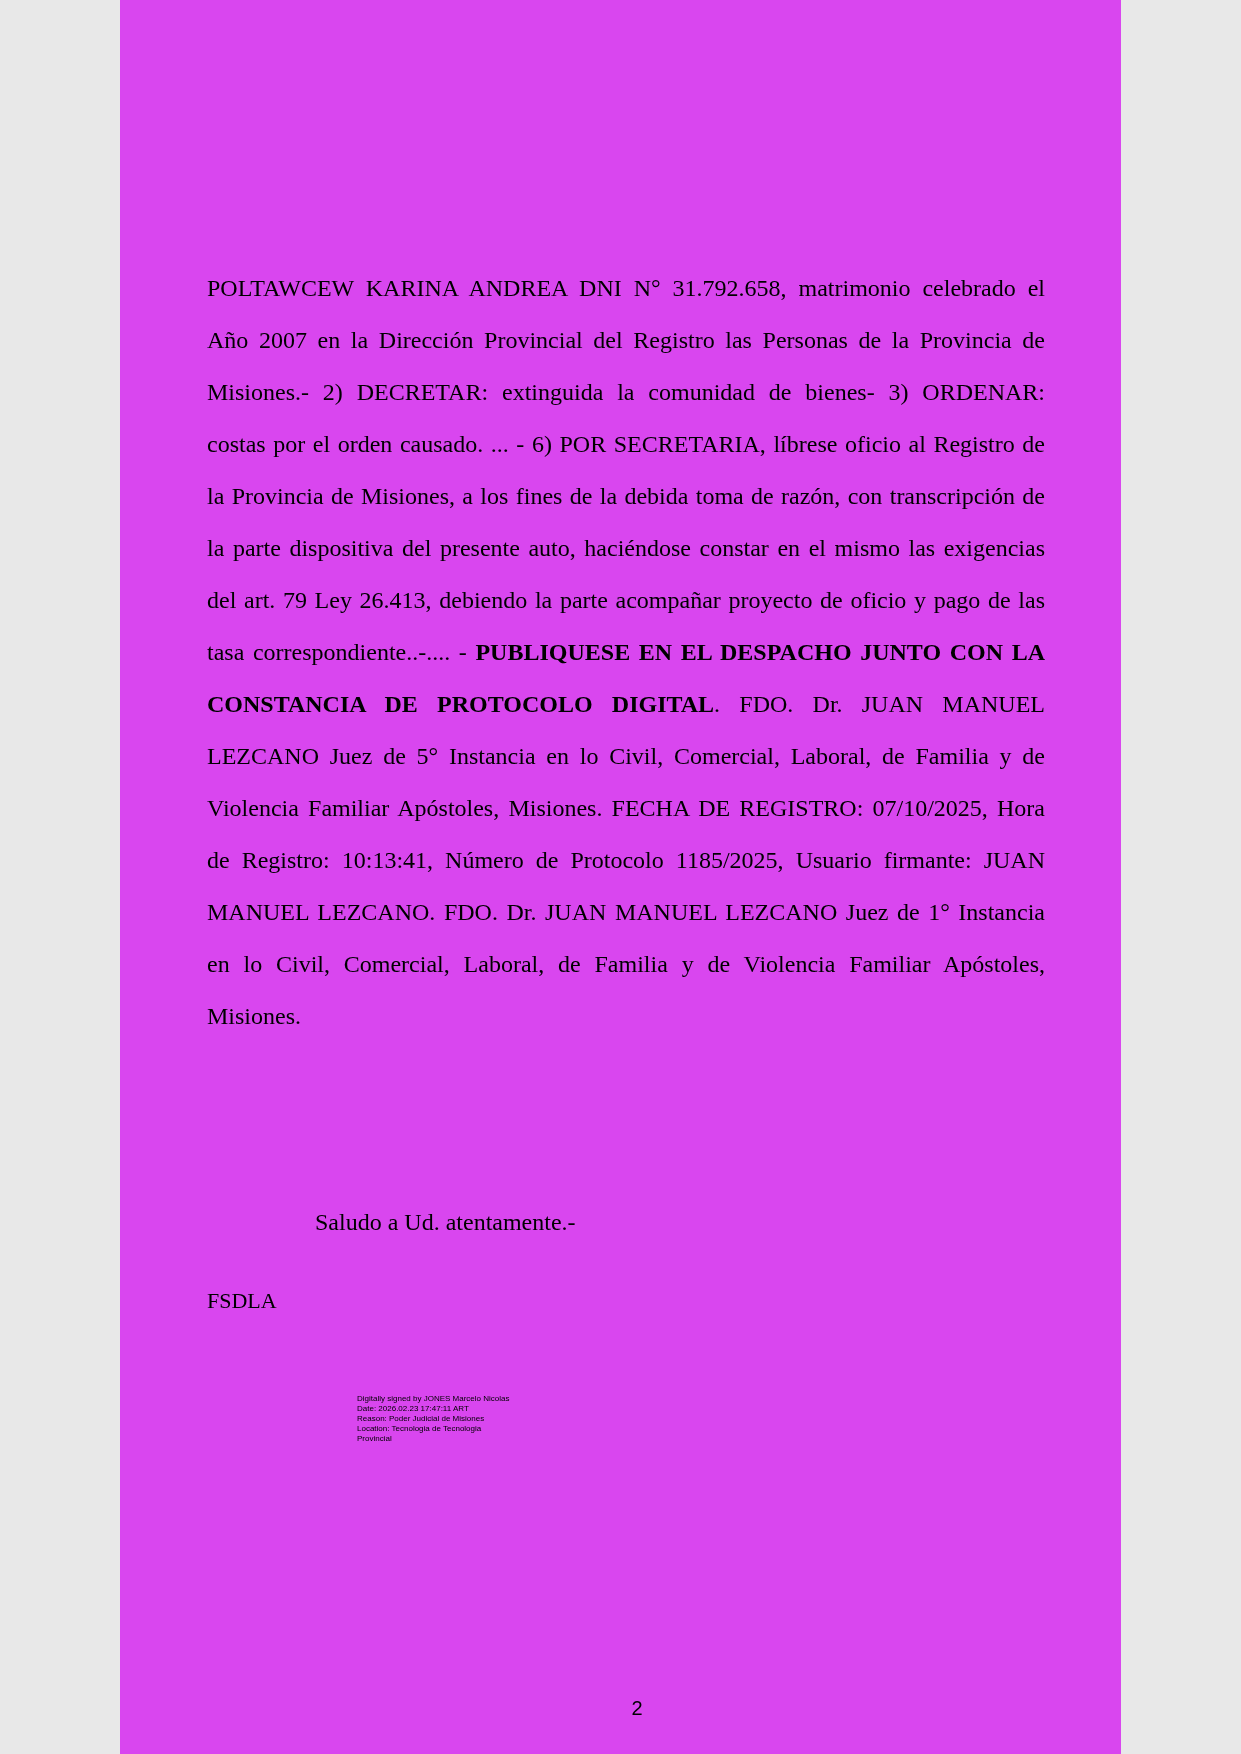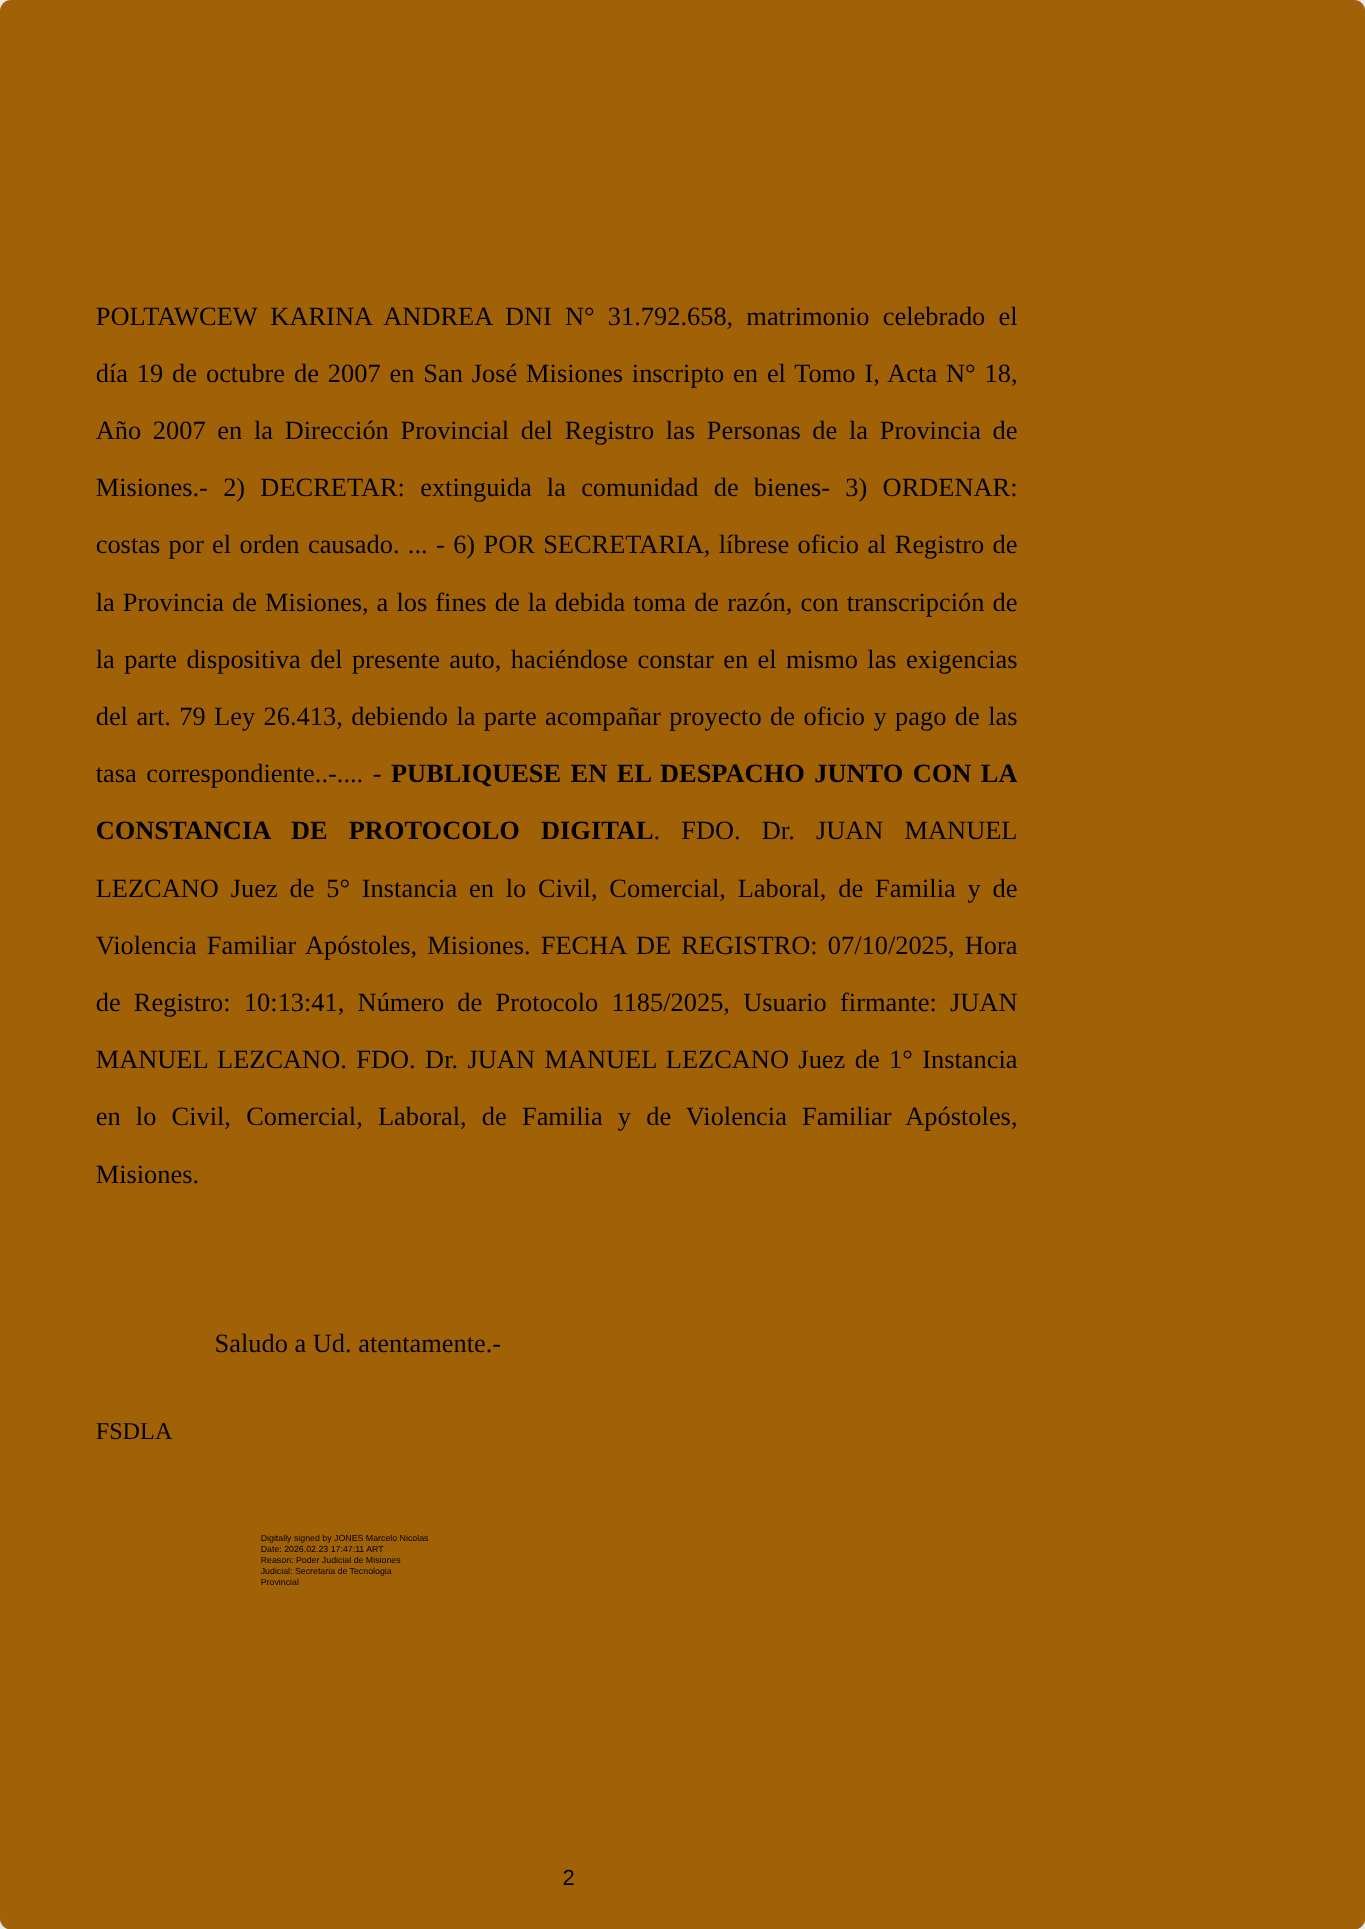--- a/index.html
+++ b/index.html
@@ -1,25 +1,24 @@
 <!DOCTYPE html>
 <html><head>
 <meta charset="utf-8">
 <style>
   html, body { margin: 0; padding: 0; background: #e8e8e8; }
   .page {
     position: relative;
-    width: 1241px;
+    width: 1001px;
     height: 1754px;
-    background: #a16207;
+    background: #d946ef;
     margin: 0 auto;
     font-family: "Liberation Serif", serif;
     color: #000000;
     overflow: hidden;
-    border-radius: 10px;
   }
   .body-text {
     position: absolute;
     left: 87px;
     top: 262px;
     width: 838px;
     font-size: 24px;
     line-height: 52px;
   }
   .line {
@@ -68,21 +67,20 @@
     line-height: 24px;
   }
 </style>
 </head>
 <body>
 
 <div class="page">
 
   <div class="body-text">
     <div class="line">POLTAWCEW KARINA ANDREA DNI N° 31.792.658, matrimonio celebrado el</div>
-    <div class="line">día 19 de octubre de 2007 en San José Misiones inscripto en el Tomo I, Acta N° 18,</div>
     <div class="line">Año 2007 en la Dirección Provincial del Registro las Personas de la Provincia de</div>
     <div class="line">Misiones.- 2) DECRETAR: extinguida la comunidad de bienes- 3) ORDENAR:</div>
     <div class="line">costas por el orden causado. ... - 6) POR SECRETARIA, líbrese oficio al Registro de</div>
     <div class="line">la Provincia de Misiones, a los fines de la debida toma de razón, con transcripción de</div>
     <div class="line">la parte dispositiva del presente auto, haciéndose constar en el mismo las exigencias</div>
     <div class="line">del art. 79 Ley 26.413, debiendo la parte acompañar proyecto de oficio y pago de las</div>
     <div class="line"><span>tasa correspondiente..-.... - </span><span class="bold">PUBLIQUESE EN EL DESPACHO JUNTO CON LA</span></div>
     <div class="line"><span class="bold">CONSTANCIA DE PROTOCOLO DIGITAL</span><span>. FDO. Dr. JUAN MANUEL</span></div>
     <div class="line">LEZCANO Juez de 5° Instancia en lo Civil, Comercial, Laboral, de Familia y de</div>
     <div class="line">Violencia Familiar Apóstoles, Misiones. FECHA DE REGISTRO: 07/10/2025, Hora</div>
@@ -93,19 +91,19 @@
   </div>
 
   <div class="closing-line">Saludo a Ud. atentamente.-</div>
 
   <div class="initials">FSDLA</div>
 
   <div class="digital-signature">
     <div>Digitally signed by JONES Marcelo Nicolas</div>
     <div>Date: 2026.02.23 17:47:11 ART</div>
     <div>Reason: Poder Judicial de Misiones</div>
-    <div>Judicial: Secretaria de Tecnologia</div>
+    <div>Location: Tecnologia de Tecnologia</div>
     <div>Provincial</div>
   </div>
 
   <div class="footer">2</div>
 
 </div>
 
 </body></html>

